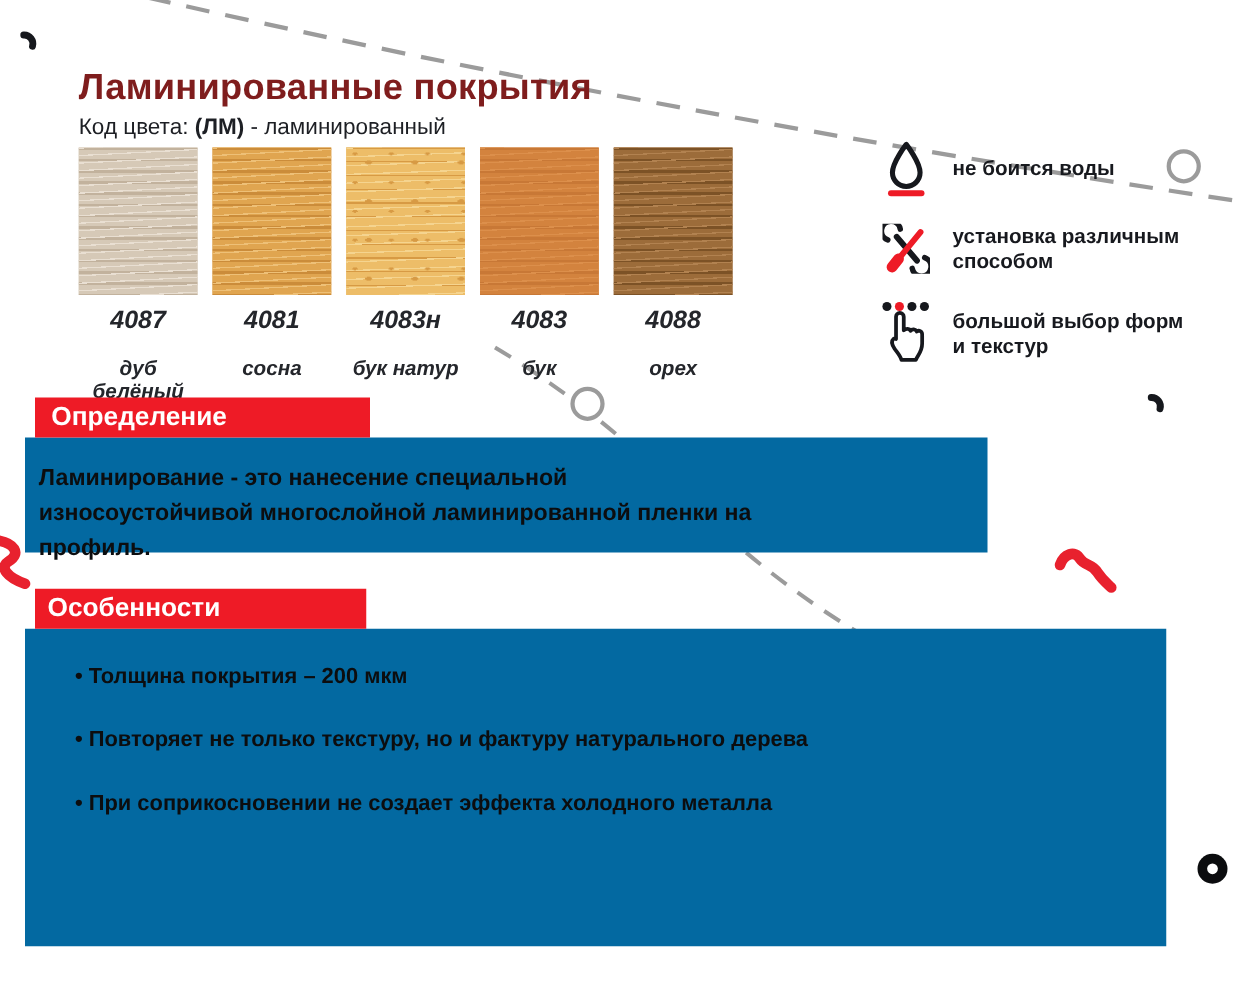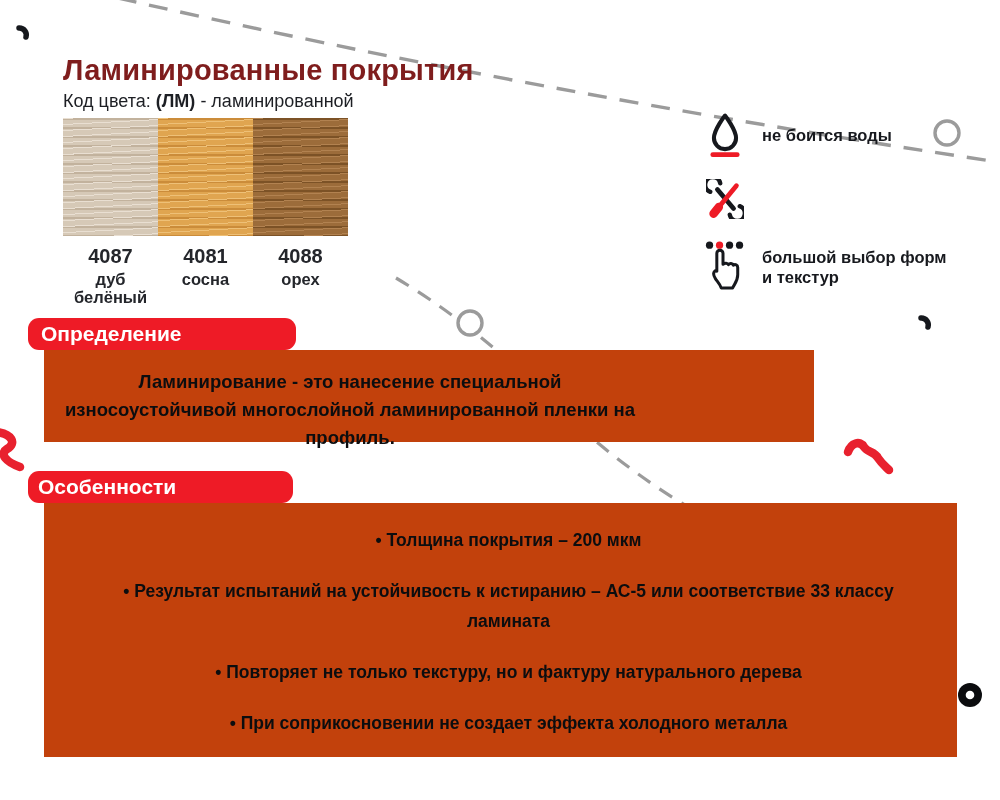--- a/index.html
+++ b/index.html
@@ -17,59 +17,58 @@
     font-size:29px;font-weight:800;letter-spacing:.2px;color:#7f1d1d;
   }
   .subtitle{
     position:absolute;left:63px;top:91px;z-index:2;
     font-size:18px;font-weight:500;color:#1d1f24;
   }
   .subtitle b{font-weight:800;margin-top:40px;}
   
   .swatch-row{
     position:absolute;left:63px;top:118px;z-index:2;
-    display:flex;gap:0;
+    display:flex;gap:12px;font-style:italic;
   }
   .swatch{width:95px;text-align:center;}
   .swatch-img{
     width:95px;height:118px;
     background:
       repeating-linear-gradient(177deg, var(--light) 0 1px, rgba(0,0,0,0) 1px 6px),
       repeating-linear-gradient(180deg, var(--dark) 0 2px, var(--base) 2px 9px);
     background-color:var(--base);
   }
   .swatch-img.speckled{
     background:
       radial-gradient(ellipse 3px 1.5px at 7px 5px, var(--dark) 70%, rgba(0,0,0,0) 75%),
       radial-gradient(ellipse 4px 2px at 18px 12px, var(--dark) 70%, rgba(0,0,0,0) 75%),
       repeating-linear-gradient(178deg, var(--light) 0 1px, rgba(0,0,0,0) 1px 7px),
       repeating-linear-gradient(180deg, var(--dark2, var(--dark)) 0 1px, var(--base) 1px 11px);
     background-size:29px 23px, 37px 31px, auto, auto;
     background-color:var(--base);
   }
   .swatch-code{margin-top:9px;font-size:20px;font-weight:800;color:#24262b;}
-  .swatch-name{margin-top:2px;font-size:16.5px;font-weight:600;color:#24262b;line-height:1.1;}
+  .swatch-name{margin-top:18px;font-size:16.5px;font-weight:600;color:#24262b;line-height:1.1;}
   
   .icons-panel{
     position:absolute;left:704px;top:112px;z-index:2;
     display:flex;flex-direction:column;gap:21px;width:250px;
   }
   .icon-row{display:flex;align-items:center;gap:16px;}
   .icon-box{width:42px;flex:0 0 42px;display:flex;justify-content:center;}
   .icon-label{font-size:16.5px;font-weight:600;line-height:1.22;color:#17191e;max-width:190px;}
   
   .sec-header{
     position:absolute;left:28px;width:255px;height:32px;z-index:2;
     background:var(--red);color:#ffffff;
-    font-size:21px;font-weight:800;line-height:32px;padding-left:13px;border-radius:11px;
+    font-size:21px;font-weight:800;line-height:32px;padding-left:13px;
   }
   .sec-panel{
-    position:absolute;left:44px;z-index:1;
-    background:#c2410c;
-    text-align:center;
+    position:absolute;left:20px;z-index:1;
+    background:#0369a1;
   }
   #def-header{top:318px;}
   #def-panel{top:350px;width:770px;height:92px;}
   #def-panel p{
     margin:0;padding:18px 10px 0 11px;width:590px;
     font-size:18.5px;font-weight:600;line-height:1.5;color:#0c0d0f;
   }
   #feat-header{top:471px;padding-left:10px;}
   #feat-panel{top:503px;width:913px;height:254px;}
   #feat-panel ul{
@@ -91,36 +90,46 @@
   <circle cx="470" cy="323" r="12" fill="#ffffff" stroke="#9b9b9b" stroke-width="3.4"></circle>
   <path d="M19 28 a7 7 0 0 1 7 9" fill="none" stroke="#16181d" stroke-width="5.5" stroke-linecap="round"></path>
   <path d="M921 318 a7 7 0 0 1 7 9" fill="none" stroke="#16181d" stroke-width="5.5" stroke-linecap="round"></path>
   <path d="M-4 432 C 12 434 17 443 7 449 C -1 454 6 462 20 467" fill="none" stroke="#e8212e" stroke-width="8.5" stroke-linecap="round"></path>
   <path d="M848 452 C 851 443 860 440 864 447 C 868 453 874 451 878 458 C 882 464 886 467 889 470" fill="none" stroke="#e8212e" stroke-width="8.5" stroke-linecap="round"></path>
   <circle cx="970" cy="695" r="12" fill="#0b0c0e"></circle>
   <circle cx="970" cy="695" r="4.3" fill="#ffffff"></circle>
 </svg>
 
 <div class="title">Ламинированные покрытия</div>
-<div class="subtitle"><span>Код цвета: </span><b>(ЛМ)</b><span> - ламинированной</span></div>
+<div class="subtitle"><span>Код цвета: </span><b>(ЛМ)</b><span> - ламинированный</span></div>
 
 <div class="swatch-row" id="swatch-row">
   <div class="swatch">
     <div class="swatch-img" style="--base: #d6c9b7; --dark: #c2b29d; --light: #e9dfd2;"></div>
     <div class="swatch-code">4087</div>
     <div class="swatch-name">дуб белёный</div>
   </div>
 
   <div class="swatch">
     <div class="swatch-img" style="--base: #e0a550; --dark: #cb8c3a; --light: #eec077;"></div>
     <div class="swatch-code">4081</div>
     <div class="swatch-name">сосна</div>
   </div>
 
+  <div class="swatch">
+    <div class="swatch-img speckled" style="--base: #edbd68; --dark: #d79a44; --light: #f5d48f;"></div>
+    <div class="swatch-code">4083н</div>
+    <div class="swatch-name">бук натур</div>
+  </div>
 
+  <div class="swatch">
+    <div class="swatch-img" style="--base: #d3833e; --dark: #c87836; --light: #dc8f4b;"></div>
+    <div class="swatch-code">4083</div>
+    <div class="swatch-name">бук</div>
+  </div>
 
   <div class="swatch">
     <div class="swatch-img" style="--base: #9c6c3a; --dark: #7c5226; --light: #b28250;"></div>
     <div class="swatch-code">4088</div>
     <div class="swatch-name">орех</div>
   </div>
 </div>
 
 <div class="icons-panel">
   <div class="icon-row">
@@ -135,20 +144,21 @@
   <div class="icon-row">
     <div class="icon-box">
       <svg width="38" height="40" viewBox="0 0 40 40">
         <path d="M12 10 L29 30" stroke="#16181d" stroke-width="5" stroke-linecap="round"></path>
         <path d="M4.5 12.5 A8 8 0 1 1 15 3.5" fill="none" stroke="#16181d" stroke-width="4.6" stroke-linecap="round"></path>
         <path d="M35.5 27.5 A8 8 0 1 1 25 36.5" fill="none" stroke="#16181d" stroke-width="4.6" stroke-linecap="round"></path>
         <path d="M32 6 L14 28" stroke="#ee1b26" stroke-width="5" stroke-linecap="round"></path>
         <path d="M13.5 28.5 L8 35.5" stroke="#ee1b26" stroke-width="9" stroke-linecap="round"></path>
       </svg>
     </div>
+    <div class="icon-label">установка различным способом</div>
   </div>
   <div class="icon-row">
     <div class="icon-box">
       <svg width="40" height="54" viewBox="0 0 44 58">
         <circle cx="5" cy="5" r="4" fill="#16181d"></circle>
         <circle cx="16" cy="5" r="4" fill="#ee1b26"></circle>
         <circle cx="27" cy="5" r="4" fill="#16181d"></circle>
         <circle cx="38" cy="5" r="4" fill="#16181d"></circle>
         <path d="M13 30 V14 a3.4 3.4 0 0 1 6.8 0 v12 c2.2 -1.8 5 -1.6 6 .4 c1.4 -1.8 4.4 -1.6 5.4 .6 c2 -1.4 4.8 -.4 4.8 2.6 v8 c0 7 -3.6 10 -5.6 14.4 h-12.6 c-1.2 -4 -4.2 -7 -6.2 -10 c-2 -3 -3 -6.4 -.8 -8.4 c1 -.9 1.8 -.8 2.2 0 Z" fill="#ffffff" stroke="#16181d" stroke-width="3.3" stroke-linejoin="round"></path>
       </svg>
@@ -159,17 +169,16 @@
 
 <div class="sec-header" id="def-header">Определение</div>
 <div class="sec-panel" id="def-panel">
   <p>Ламинирование - это нанесение специальной износоустойчивой многослойной ламинированной пленки на профиль.</p>
 </div>
 
 <div class="sec-header" id="feat-header">Особенности</div>
 <div class="sec-panel" id="feat-panel">
   <ul id="feat-list">
       <li>Толщина покрытия – 200 мкм</li>
-      <li>Результат испытаний на устойчивость к истиранию – АС-5 или соответствие 33 классу ламината</li>
       <li>Повторяет не только текстуру, но и фактуру натурального дерева</li>
       <li>При соприкосновении не создает эффекта холодного металла</li>
     </ul>
 </div>
 
 </body></html>

